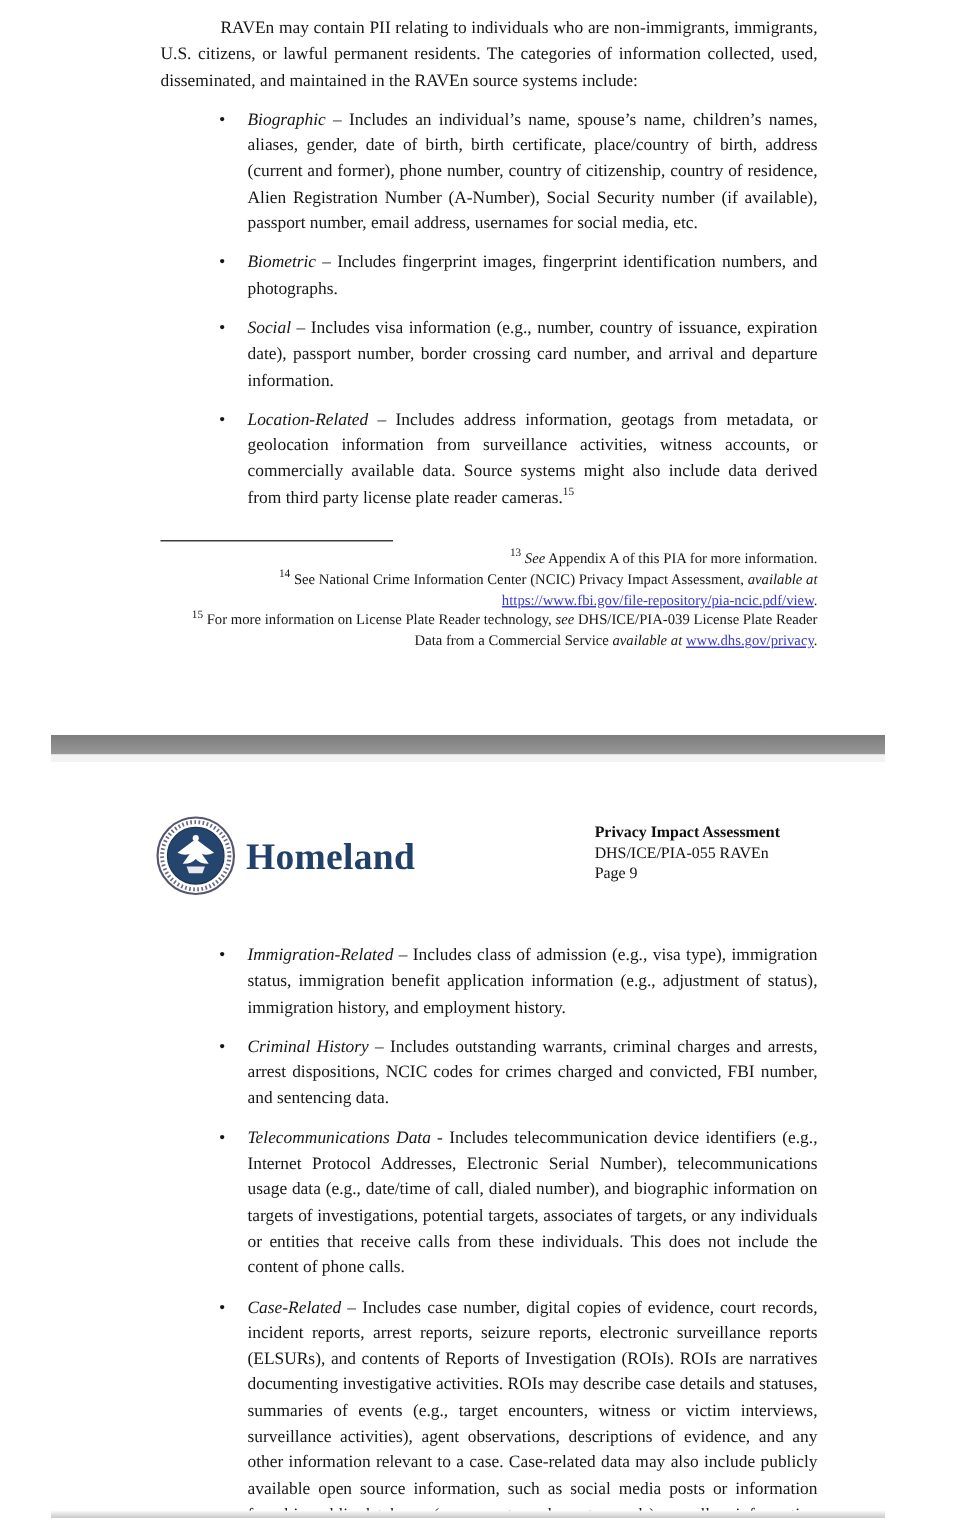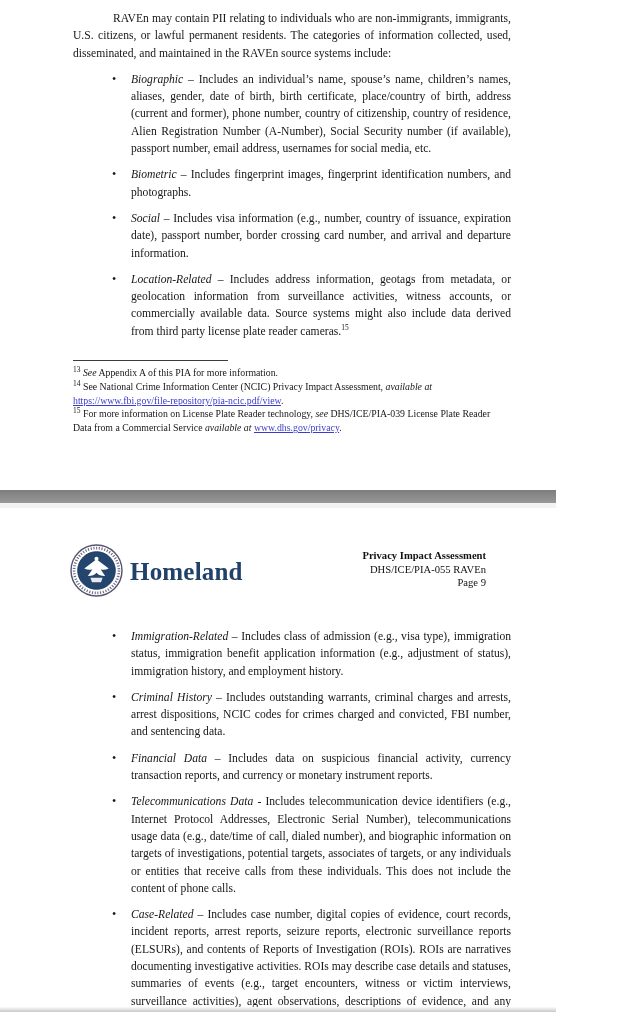--- a/index.html
+++ b/index.html
@@ -4,20 +4,21 @@
 <style>
   * { margin:0; padding:0; box-sizing:border-box; }
   html,body { background:#ffffff; }
   .screen {
     position:relative;
     width:556px; height:1017px;
     background:#ffffff;
     overflow:hidden;
     font-family:"Liberation Serif", serif;
     color:#161616;
+    margin-left:34px;
   }
   
   .sheet1 {
     height:490px;
     padding:10px 45px 0 73px;
     overflow:hidden;
     background:#ffffff;
   }
   .body-text { font-size:11.6px; line-height:17.3px; text-align:justify; }
   .intro { text-indent:40px; }
@@ -30,21 +31,21 @@
     text-align:justify;
   }
   ul.bullets li::before {
     content:"\2022";
     position:absolute; left:39px; top:0;
     font-size:12px;
   }
   .term { font-style:italic; }
   sup.fn { font-size:7.5px; line-height:0; vertical-align:super; }
   
-  .footnotes { margin-top:20px; font-size:9.8px; line-height:13.8px; text-align:left; }
+  .footnotes { margin-top:20px; font-size:9.8px; line-height:13.8px; text-align:right; }
   .fn-rule { width:155px; border-top:1px solid #3c3c3c; margin-bottom:5px; }
   .footnote { margin:0; }
   .footnote .it { font-style:italic; }
   a.doclink { color:#3b3bcd; text-decoration:underline; cursor:pointer; }
   
   .page-divider {
     height:13px;
     background:linear-gradient(to bottom,#7d7d7d,#989898);
   }
   .page-divider-shadow { height:5px; background:#f3f3f3; }
@@ -66,21 +67,20 @@
   .wordmark {
     font-family:"Liberation Serif", serif;
     font-weight:700;
     color:#21416b;
     font-size:25px;
     line-height:26px;
     letter-spacing:0.2px;
     padding-top:2px;
   }
   .header-right {
-    text-align:right;
     font-size:10.6px;
     line-height:13.5px;
     padding-top:5px;
     color:#111;
   }
   .header-right .hr-line1 { font-weight:700; }
   .sheet2-body { padding:22px 45px 0 73px; }
   .bottom-edge {
     position:absolute; bottom:0; left:0; right:0;
     height:5px;
@@ -132,21 +132,20 @@
         <div class="hr-line1">Privacy Impact Assessment</div>
         <div>DHS/ICE/PIA-055 RAVEn</div>
         <div>Page 9</div>
       </div>
     </div>
 
     <div class="sheet2-body">
       <ul class="bullets">
         <li><span class="term">Immigration-Related</span><span> – </span><span>Includes class of admission (e.g., visa type), immigration status, immigration benefit application information (e.g., adjustment of status), immigration history, and employment history.</span></li>
         <li><span class="term">Criminal History</span><span> – </span><span>Includes outstanding warrants, criminal charges and arrests, arrest dispositions, NCIC codes for crimes charged and convicted, FBI number, and sentencing data.</span></li>
-        <li><span class="term">Financial Data</span><span> – </span><span>Includes data on suspicious financial activity, currency transaction reports, and currency or monetary instrument reports.</span></li>
         <li><span class="term">Telecommunications Data</span><span> - </span><span>Includes telecommunication device identifiers (e.g., Internet Protocol Addresses, Electronic Serial Number), telecommunications usage data (e.g., date/time of call, dialed number), and biographic information on targets of investigations, potential targets, associates of targets, or any individuals or entities that receive calls from these individuals. This does not include the content of phone calls.</span></li>
         <li><span class="term">Case-Related</span><span> – </span><span>Includes case number, digital copies of evidence, court records, incident reports, arrest reports, seizure reports, electronic surveillance reports (ELSURs), and contents of Reports of Investigation (ROIs). ROIs are narratives documenting investigative activities. ROIs may describe case details and statuses, summaries of events (e.g., target encounters, witness or victim interviews, surveillance activities), agent observations, descriptions of evidence, and any other information relevant to a case. Case-related data may also include publicly available open source information, such as social media posts or information found in public databases (e.g., county and court records) as well as information obtained from the darknet.</span><sup class="fn">16</sup></li>
       </ul>
     </div>
 
     <div class="bottom-edge"></div>
   </div>
 
 </div>
 

